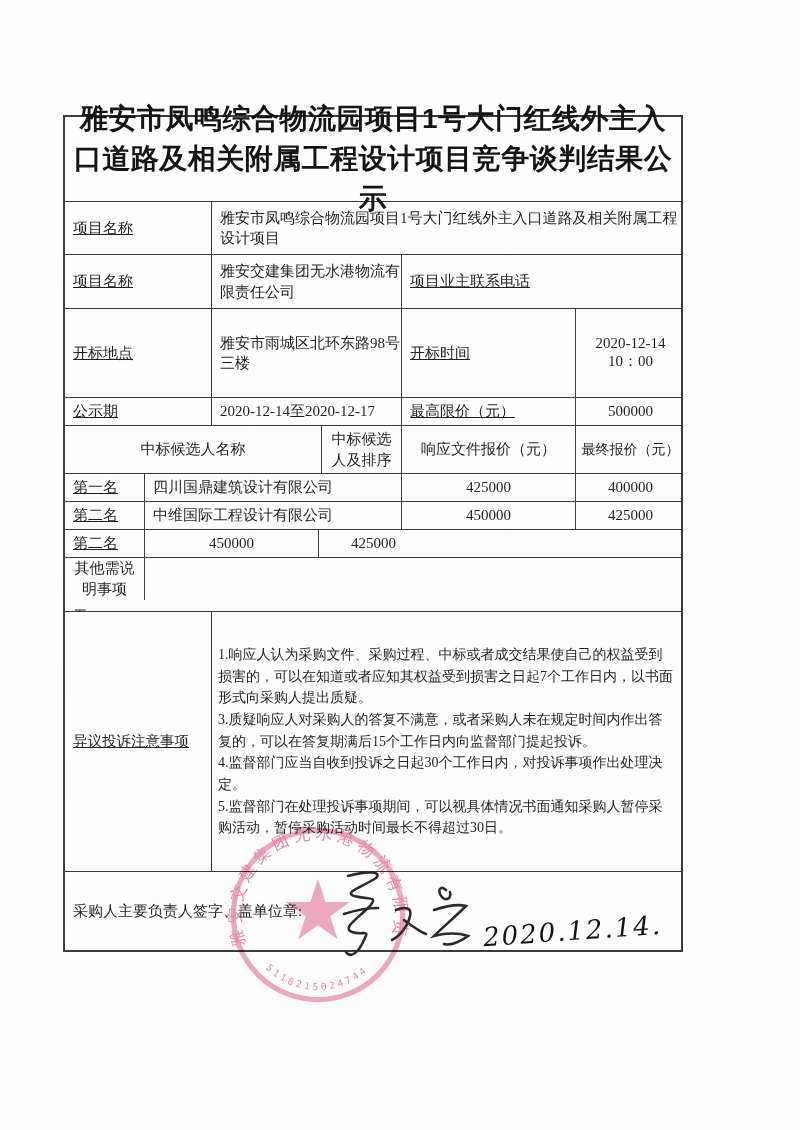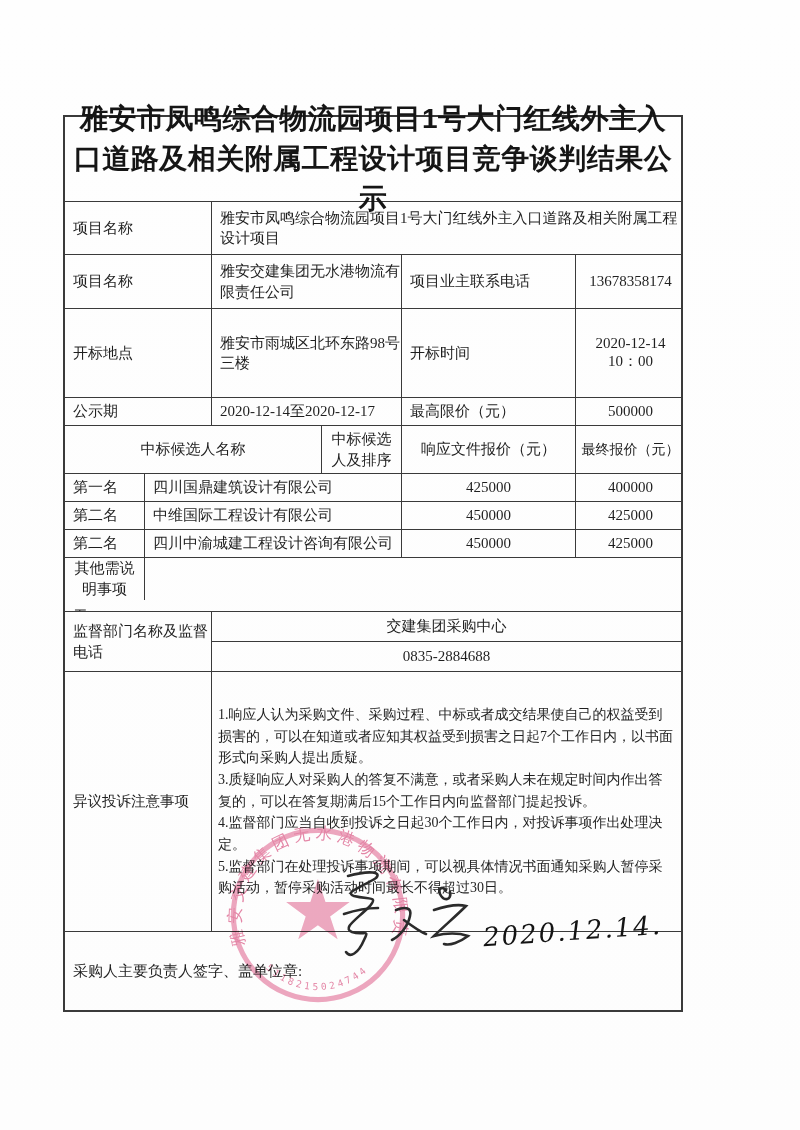--- a/index.html
+++ b/index.html
@@ -26,21 +26,21 @@
   .cell:last-child { border-right:none; }
 
   .title-row { height:85px; display:flex; align-items:center; justify-content:center; }
   .doc-title {
     width:100%; text-align:center;
     font-family:"Liberation Sans","DejaVu Sans",sans-serif;
     font-weight:bold; font-size:28px; line-height:40px; letter-spacing:0.5px;
     color:#151515; padding:0 6px;
   }
 
-  .label-cell { padding-left:8px; font-size:15px; line-height:1.35; }
+  .label-cell { padding-left:8px; font-size:15px; line-height:1.35;text-decoration:underline; }
   .label-center { justify-content:center; text-align:center; padding-left:0; }
   .value-cell { padding-left:8px; font-size:15px; line-height:1.35; }
   .value-center { justify-content:center; padding-left:0; text-align:center; }
 
   .w-label { width:147px; flex:none; }
   .w-val2  { width:190px; flex:none; }
   .w-val3  { width:174px; flex:none; }
   .w-val4  { width:109px; flex:none; }
   .w-rank  { width:80px;  flex:none; }
   .w-name  { width:257px; flex:none; }
@@ -100,21 +100,20 @@
 
     <div class="row h-r1">
       <div class="cell w-label label-cell">项目名称</div>
       <div class="cell w-rest value-cell">雅安市凤鸣综合物流园项目1号大门红线外主入口道路及相关附属工程设计项目</div>
     </div>
 
     <div class="row h-r2">
       <div class="cell w-label label-cell">项目名称</div>
       <div class="cell w-val2 value-cell">雅安交建集团无水港物流有限责任公司</div>
       <div class="cell w-val3 label-cell">项目业主联系电话</div>
-      <div class="cell w-val4 value-center" style="display:flex;align-items:center;font-size:15px;">13678358174</div>
     </div>
 
     <div class="row h-r3">
       <div class="cell w-label label-cell">开标地点</div>
       <div class="cell w-val2 value-cell">雅安市雨城区北环东路98号三楼</div>
       <div class="cell w-val3 label-cell">开标时间</div>
       <div class="cell w-val4 value-center prewrap" style="display:flex;align-items:center;justify-content:center;font-size:15px;text-align:center;">2020-12-14
 10：00</div>
     </div>
 
@@ -141,37 +140,29 @@
 
     <div class="row h-cd">
       <div class="cell w-rank label-cell">第二名</div>
       <div class="cell w-name value-cell">中维国际工程设计有限公司</div>
       <div class="cell w-val3 value-center" style="display:flex;align-items:center;justify-content:center;font-size:15px;">450000</div>
       <div class="cell w-val4 value-center" style="display:flex;align-items:center;justify-content:center;font-size:15px;">425000</div>
     </div>
 
     <div class="row h-cd">
       <div class="cell w-rank label-cell">第二名</div>
-      <div class="cell w-name value-cell">四川中渝城建工程设计咨询有限公司</div>
       <div class="cell w-val3 value-center" style="display:flex;align-items:center;justify-content:center;font-size:15px;">450000</div>
       <div class="cell w-val4 value-center" style="display:flex;align-items:center;justify-content:center;font-size:15px;">425000</div>
     </div>
 
     <div class="row h-ot">
       <div class="cell w-rank label-center" style="display:flex;align-items:center;justify-content:center;font-size:15px;text-align:center;line-height:1.4;padding:0 5px;">其他需说明事项</div>
       <div class="cell w-rest value-cell" style="align-items:flex-start;padding-top:6px;">无</div>
     </div>
 
-    <div class="row h-sv">
-      <div class="cell w-label label-cell">监督部门名称及监督电话</div>
-      <div class="sv-right">
-        <div class="sv-sub">交建集团采购中心</div>
-        <div class="sv-sub">0835-2884688</div>
-      </div>
-    </div>
 
     <div class="row h-nt">
       <div class="cell w-label label-cell" style="font-size:14.5px;">异议投诉注意事项</div>
       <div class="cell w-rest notice-content" style="display:flex;">
         <div>1.响应人认为采购文件、采购过程、中标或者成交结果使自己的权益受到损害的，可以在知道或者应知其权益受到损害之日起7个工作日内，以书面形式向采购人提出质疑。</div>
         <div>3.质疑响应人对采购人的答复不满意，或者采购人未在规定时间内作出答复的，可以在答复期满后15个工作日内向监督部门提起投诉。</div>
         <div>4.监督部门应当自收到投诉之日起30个工作日内，对投诉事项作出处理决定。</div>
         <div>5.监督部门在处理投诉事项期间，可以视具体情况书面通知采购人暂停采购活动，暂停采购活动时间最长不得超过30日。</div>
       </div>
     </div>

